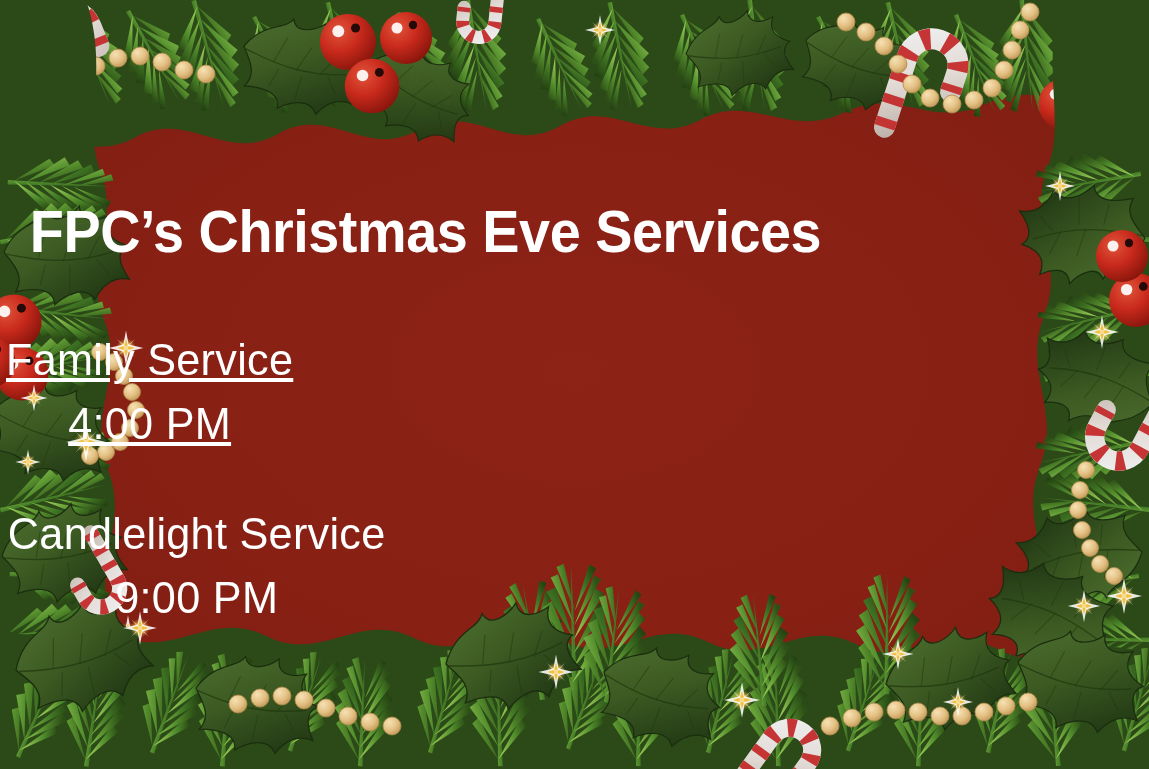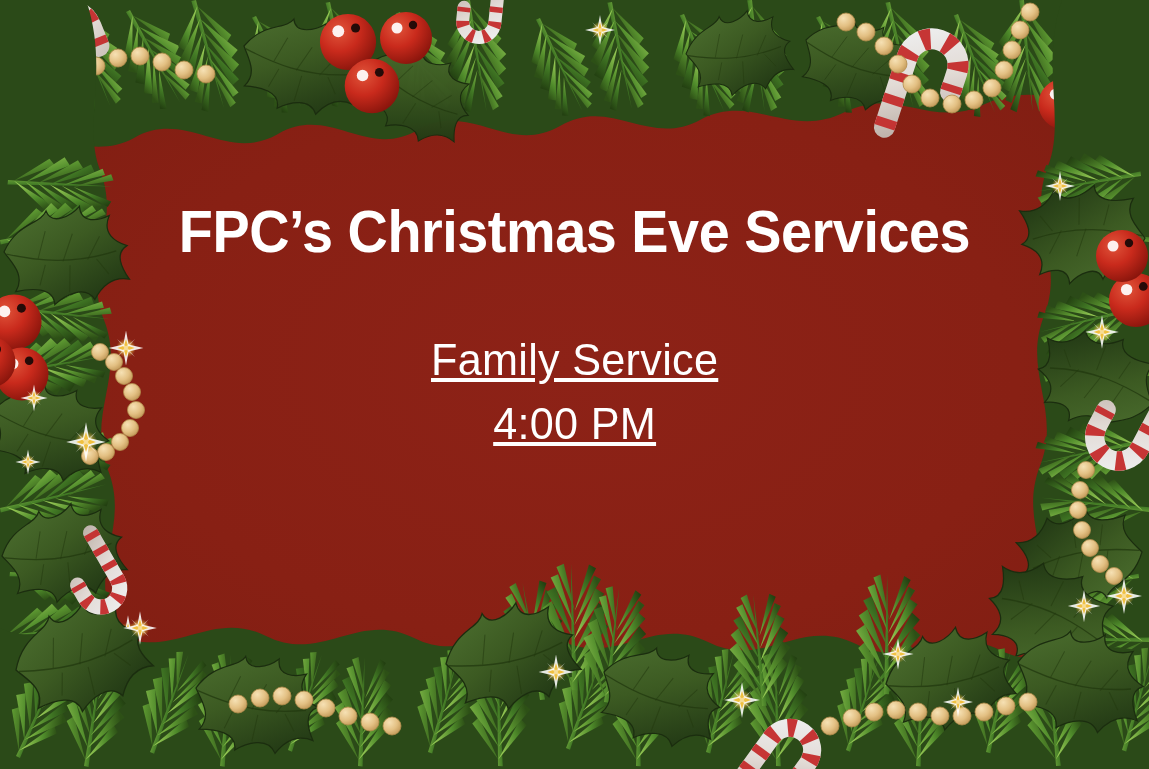--- a/index.html
+++ b/index.html
@@ -25,21 +25,21 @@
     inset: 0;
     width: 1149px;
     height: 769px;
     pointer-events: none;
   }
   #content {
     position: absolute;
     inset: 0;
     display: flex;
     flex-direction: column;
-    align-items: center;
+    align-items: flex-start;
   }
   .poster-title {
     margin: 0;
     color: #ffffff;
     font-weight: 700;
     font-size: 60px;
     letter-spacing: -0.5px;
     line-height: 1;
     text-align: center;
     transform: scaleX(0.93);
@@ -401,15 +401,19 @@
 
   <div id="content">
 
     <h1 class="poster-title">FPC’s Christmas Eve Services</h1>
 
     <div class="service-block" id="service-1">
       <p class="service-name">Family Service</p>
       <p class="service-time">4:00 PM</p>
     </div>
 
+    <div class="service-block" id="service-2">
+      <p class="service-name">Candlelight Service</p>
+      <p class="service-time">9:00 PM</p>
+    </div>
 
   </div>
 </div>
 
 </body></html>

